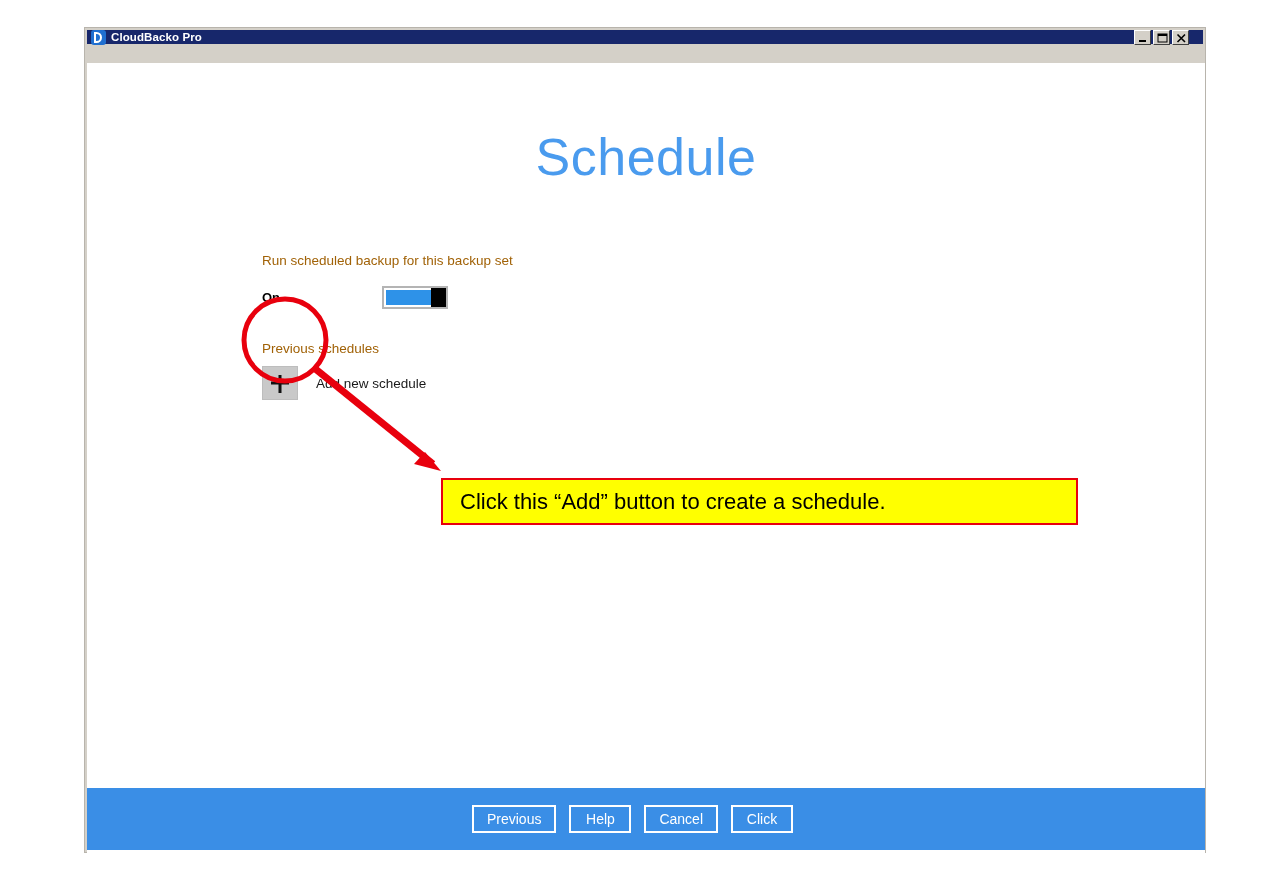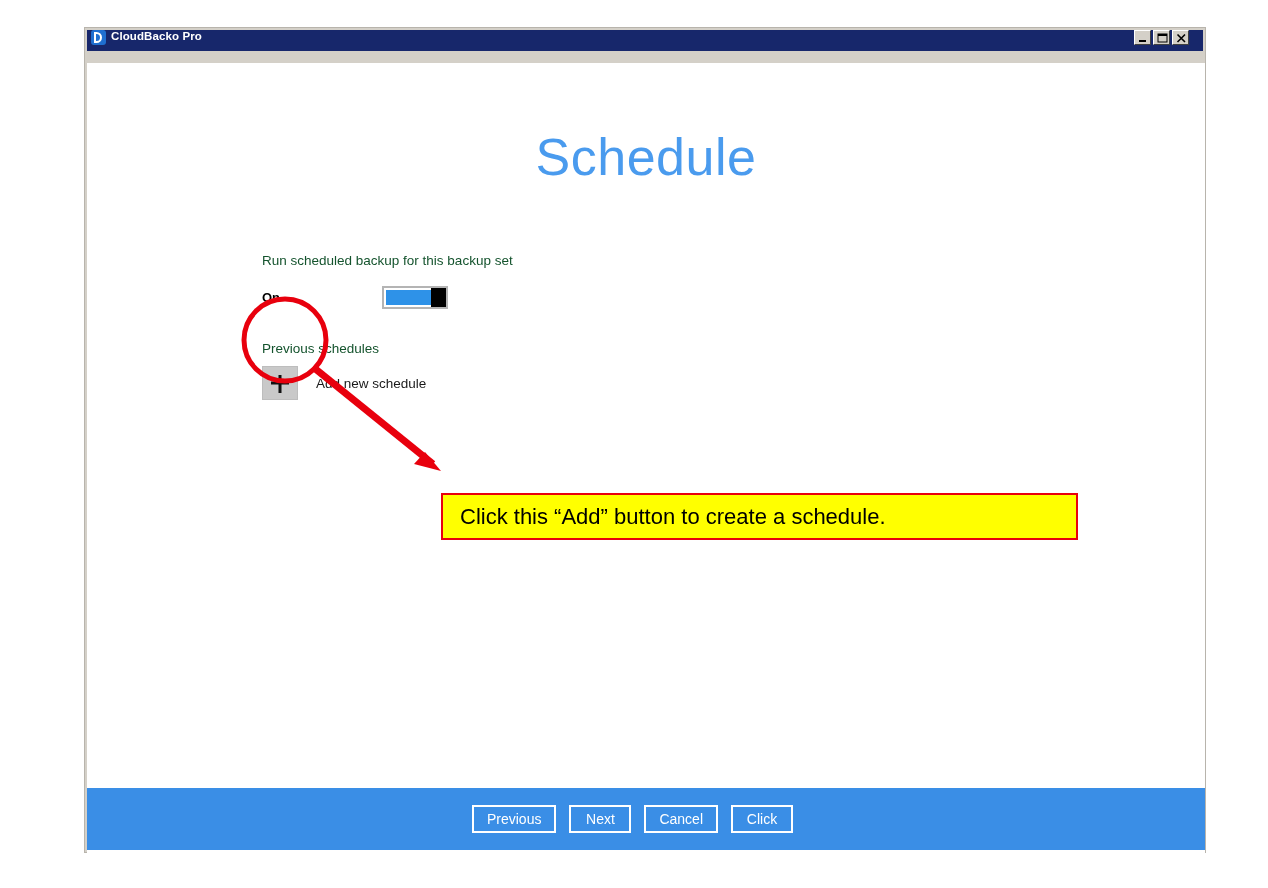--- a/index.html
+++ b/index.html
@@ -26,23 +26,24 @@
     border: 1px solid #b8b4ac;
     box-sizing: border-box;
   }
 
   
   #title-bar {
     position: absolute;
     left: 2px;
     top: 2px;
     right: 2px;
-    height: 21px;
+    height: 14px;
     background: #17276b;
     display: flex;
+    align-items: center;
     padding: 0 14px 0 4px;
     box-sizing: border-box;
   }
   #app-icon {
     width: 15px;
     height: 15px;
     border-radius: 3px;
     background: #1f6fd0;
     position: relative;
     flex: 0 0 auto;
@@ -114,21 +115,21 @@
 
   
   #form-area {
     position: absolute;
     left: 175px;
     top: 189px;
     width: 860px;
   }
   .field-label {
     font-size: 13.5px;
-    color: #14532d;
+    color: #a16207;
     line-height: 18px;
   }
 
   #toggle-row {
     display: flex;
     align-items: center;
     margin-top: 14px;
     height: 26px;
   }
   #toggle-state-label {
@@ -234,21 +235,21 @@
   #annotation-layer {
     position: absolute;
     left: 0; top: 0;
     width: 1268px;
     height: 888px;
     pointer-events: none;
   }
   #callout-box {
     position: absolute;
     left: 441px;
-    top: 493px;
+    top: 478px;
     width: 637px;
     height: 47px;
     background: #ffff00;
     border: 2px solid #e8000d;
     box-sizing: border-box;
     display: flex;
     align-items: center;
     padding-left: 17px;
   }
   #callout-text {
@@ -307,21 +308,21 @@
       <div id="add-row">
         <div id="add-button"></div>
         <span id="add-label">Add new schedule</span>
       </div>
 
     </div>
   </div>
 
   <div id="footer-bar">
     <button class="footer-btn">Previous</button>
-    <button class="footer-btn">Next</button>
+    <button class="footer-btn">Help</button>
     <button class="footer-btn">Cancel</button>
     <button class="footer-btn">Click</button>
   </div>
 
 </div>
 
 <div id="annotation-layer">
   <svg width="1268" height="888">
     <circle cx="285" cy="340" r="41" fill="none" stroke="#e8000d" stroke-width="5"></circle>
     <g>

